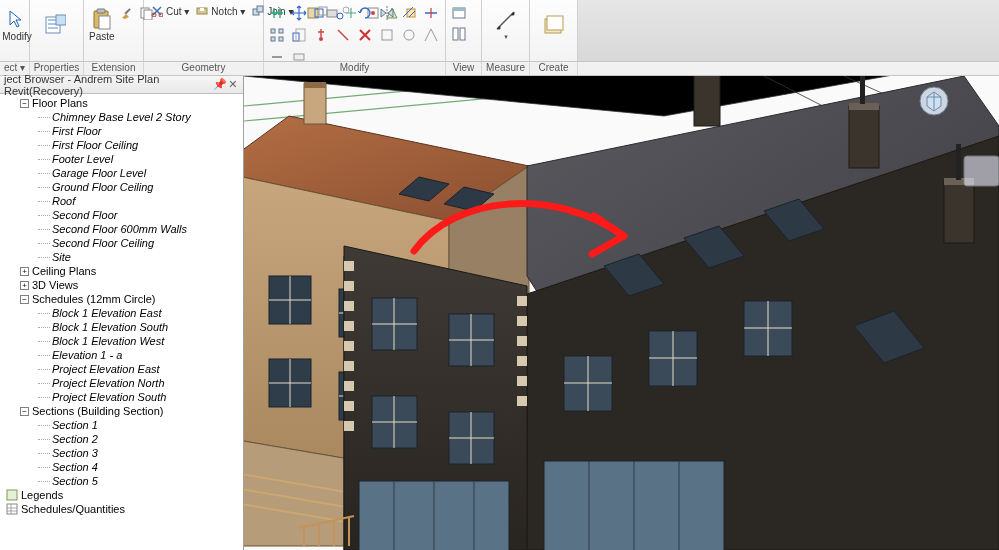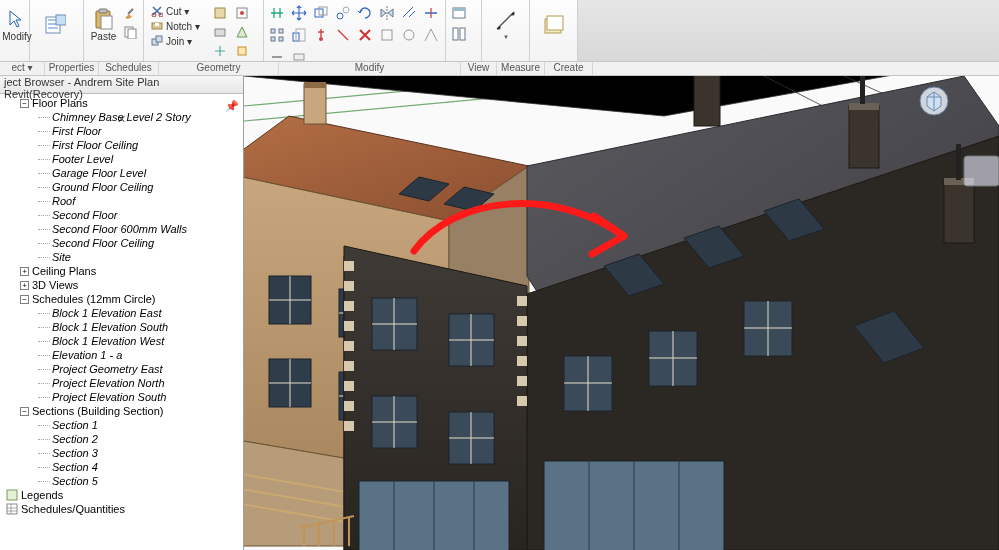--- a/index.html
+++ b/index.html
@@ -7,35 +7,35 @@
 
   
   .ribbon { height: 62px; background: linear-gradient(#fdfdfd,#f3f3f3); border-bottom: 1px solid #c6c6c6; display:flex; }
   .ribbon-right-fill { flex:1; background: linear-gradient(#e6e6e6,#d8d8d8); }
   .ribbon-groups { display:flex; height:100%; }
   .rgroup { display:flex; flex-direction:column; border-right:1px solid #d0d0d0; padding:2px 4px 1px; }
   .rgroup-body { flex:1; display:flex; align-items:flex-start; gap:2px; }
   .big-btn { display:flex; flex-direction:column; align-items:center; justify-content:center; width:42px; height:45px; border:1px solid transparent; border-radius:2px; }
   .big-btn .ico { width:24px; height:24px; display:flex; align-items:center; justify-content:center; }
   .big-btn .lbl { font-size:10px; color:#333; }
-  .stack { display:flex; flex-direction:column; gap:1px; }
+  .stack { display:flex; flex-direction:row; gap:1px; }
   .small-btn { display:flex; align-items:center; gap:3px; height:14px; padding:0 3px; font-size:10px; color:#333; white-space:nowrap;}
   .small-btn .sico { width:12px; height:12px; display:flex; align-items:center; justify-content:center; }
   .sq { width:18px; height:18px; display:flex; align-items:center; justify-content:center; border:1px solid transparent;}
 
   
   .panel-labels { height:14px; background:#f1f1f1; border-bottom:1px solid #c6c6c6; display:flex; font-size:10px; color:#555;}
   .panel-labels span { border-right:1px solid #d6d6d6; text-align:center; }
 
   
   .main { position:absolute; top:76px; left:0; right:0; bottom:0; display:flex; }
 
   
   .browser { width:244px; background:#fff; border-right:1px solid #9f9f9f; display:flex; flex-direction:column; position:relative;}
-  .browser-title { height:18px; background:linear-gradient(#f6f6f6,#e8e8e8); border-bottom:1px solid #bdbdbd; display:flex; align-items:center; padding:0 4px; font-size:11px; color:#333;flex-direction:column; }
+  .browser-title { height:18px; background:linear-gradient(#f6f6f6,#e8e8e8); border-bottom:1px solid #bdbdbd; display:flex; align-items:center; padding:0 4px; font-size:11px; color:#333; }
   .browser-title .pin { margin-left:auto; width:14px; height:14px; display:flex; align-items:center; justify-content:center; color:#666;}
   .browser-title .closex { width:14px; height:14px; display:flex; align-items:center; justify-content:center; color:#666; }
   .tree { flex:1; overflow:auto; padding:2px 0 2px 2px; font-size:11px; color:#000; }
   .node { display:flex; align-items:center; height:14px; padding-left:4px; white-space:nowrap;}
   .node .exp { width:9px; height:9px; border:1px solid #808080; margin-right:3px; display:flex; align-items:center; justify-content:center; font-size:8px; line-height:7px; color:#000; background:#fff;}
   .node .dash { width:12px; border-top:1px dotted #aaa; margin-right:2px;}
   .node.ind1 { padding-left:18px; }
   .node.ind2 { padding-left:36px;font-style:italic; }
   .node.sel span.txt { background:#cde3f8; outline:1px dotted #5599d6; }
   .leg { display:flex; align-items:center; gap:3px; padding-left:4px; height:14px;}
@@ -332,23 +332,23 @@
             </span>
         </div>
       </div>
     </div>
 
   </div>
   <div class="ribbon-right-fill"></div>
 </div>
 
 <div class="panel-labels">
-  <span style="width:45px">ect ▾</span>
+  <span style="width:30px">ect ▾</span>
   <span style="width:54px">Properties</span>
-  <span style="width:60px">Schedules</span>
+  <span style="width:60px">Extension</span>
   <span style="width:120px">Geometry</span>
   <span style="width:182px">Modify</span>
   <span style="width:36px">View</span>
   <span style="width:48px">Measure</span>
   <span style="width:48px">Create</span>
 </div>
 
 <div class="main">
 
   <div class="browser">
@@ -432,21 +432,21 @@
           <div class="node ind2">
             <span class="dash"></span>
             <span class="txt">Block 1 Elevation West</span>
           </div>
           <div class="node ind2">
             <span class="dash"></span>
             <span class="txt">Elevation 1 - a</span>
           </div>
           <div class="node ind2">
             <span class="dash"></span>
-            <span class="txt">Project Geometry East</span>
+            <span class="txt">Project Elevation East</span>
           </div>
           <div class="node ind2">
             <span class="dash"></span>
             <span class="txt">Project Elevation North</span>
           </div>
           <div class="node ind2">
             <span class="dash"></span>
             <span class="txt">Project Elevation South</span>
           </div>
         </div>

